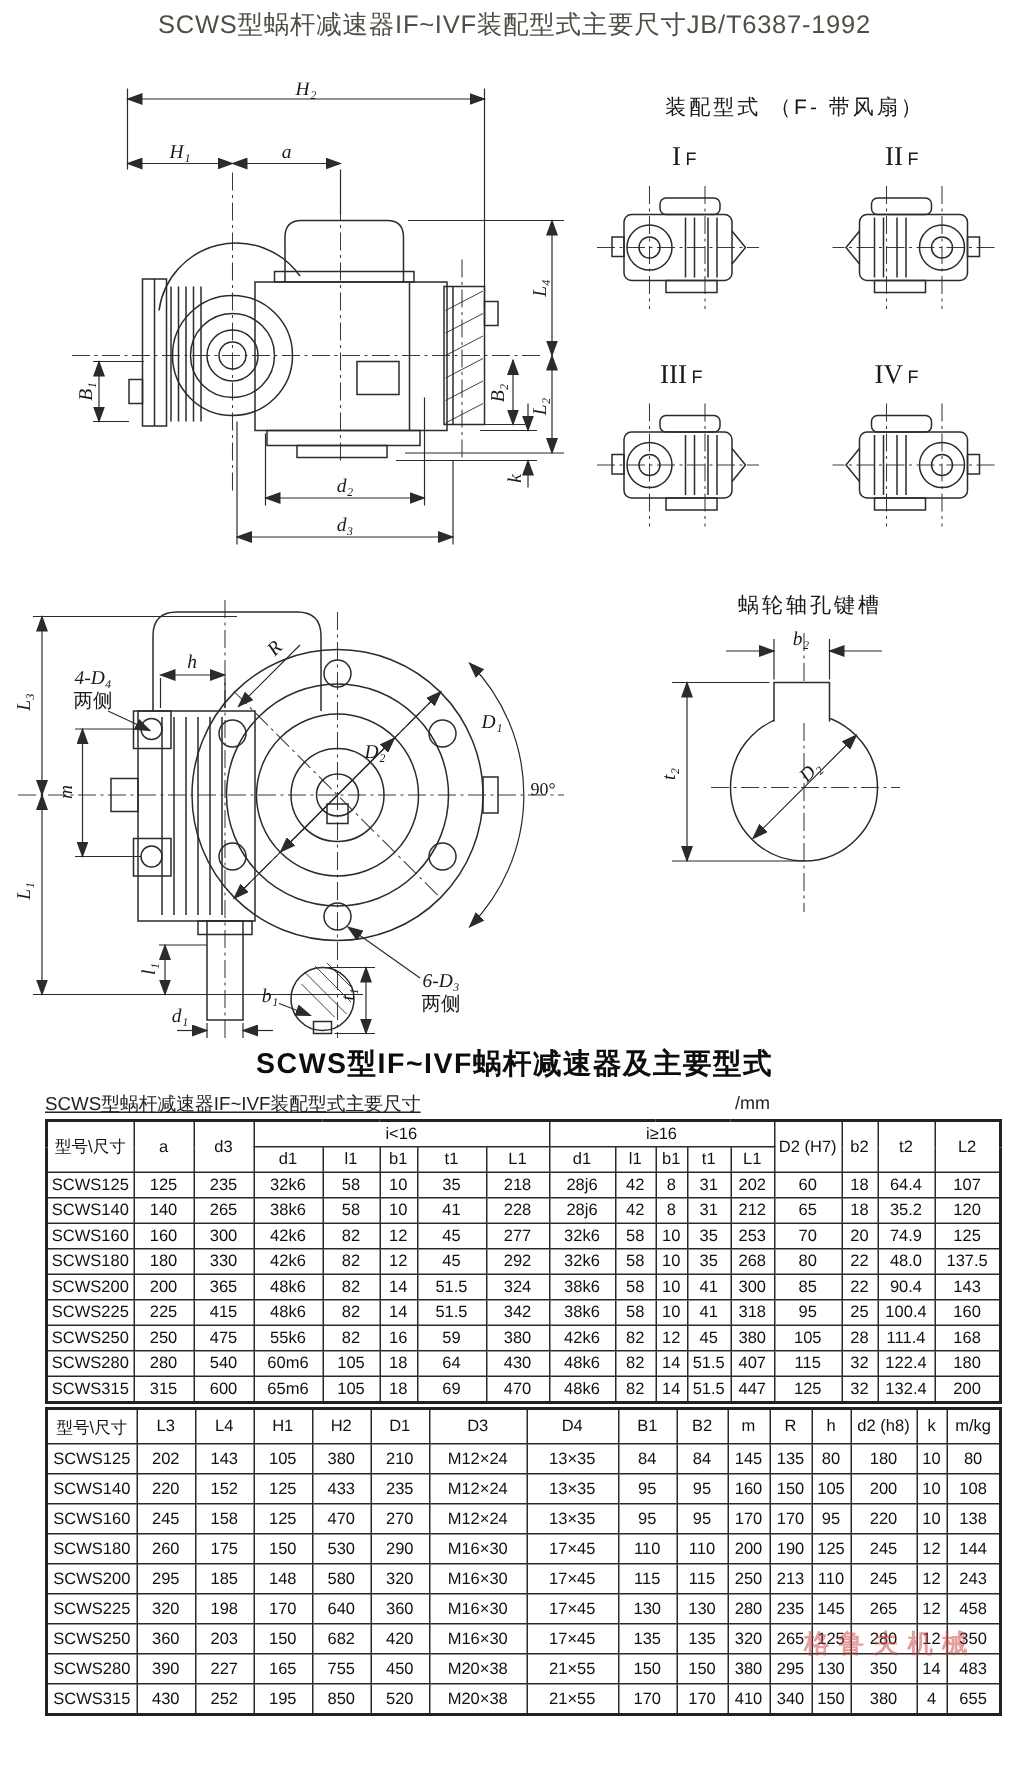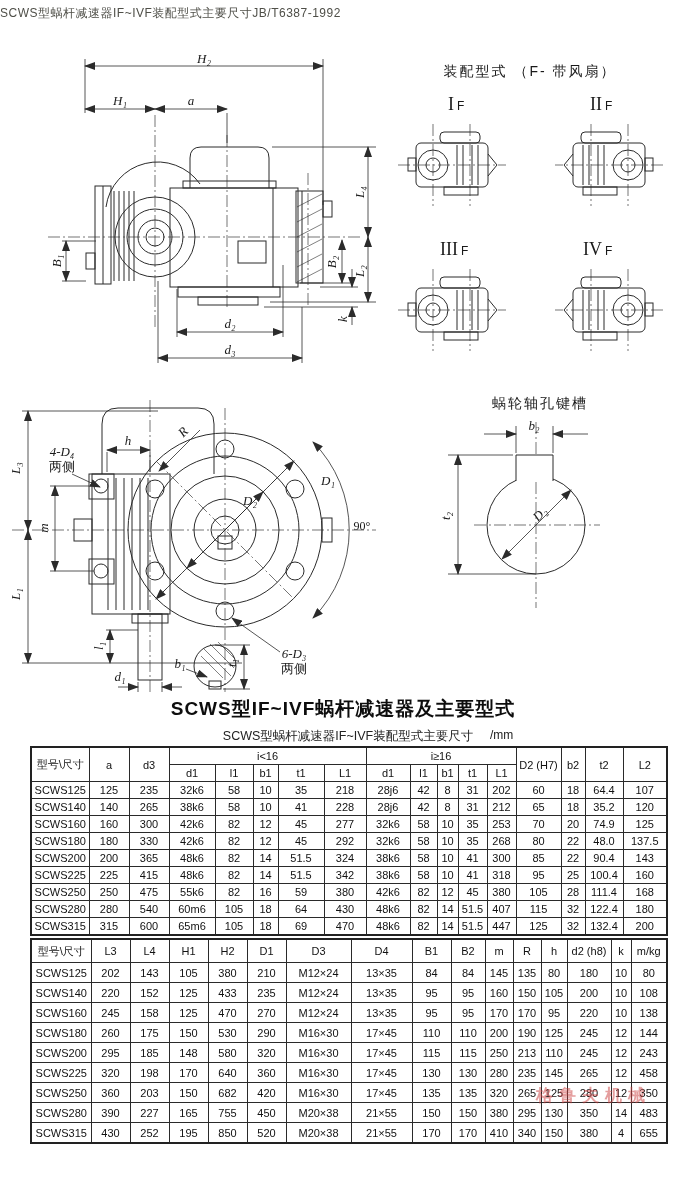--- a/index.html
+++ b/index.html
@@ -1,23 +1,23 @@
 <!DOCTYPE html>
 <html><head>
 <meta charset="utf-8">
 <style>
   html,body{margin:0;padding:0;}
   body{width:686px;height:1181px;position:relative;background:#fff;overflow:hidden;
        font-family:"Liberation Sans",sans-serif;}
-  .page-title{position:absolute;top:5px;left:0;width:686px;text-align:left;
-       font-size:12px;color:#4f4f48;letter-spacing:.5px;}
+  .page-title{position:absolute;top:5px;left:0;width:686px;text-align:center;
+       font-size:17px;color:#4f4f48;letter-spacing:.5px;}
   .section-heading{position:absolute;top:696px;left:0;width:686px;text-align:center;
        font-size:19px;font-weight:bold;color:#0d0d0d;letter-spacing:1px;}
-  .caption-row{position:absolute;top:728px;left:30px;width:636px;text-align:center;
-       font-size:12.5px;color:#222;}
+  .caption-row{position:absolute;top:728px;left:30px;width:636px;
+       font-size:12.5px;color:#222;text-decoration:underline;}
   .caption-unit{position:absolute;left:460px;top:0;font-size:12px;color:#222;}
   .tables{position:absolute;left:30px;top:746px;width:508px;}
   table{border-collapse:collapse;table-layout:fixed;width:636px;border:2px solid #222;}
   .t2{margin-top:2px;}
   th,td{border:1px solid #2a2a2a;text-align:center;font-size:11px;color:#111;
        padding:2px 0;white-space:nowrap;overflow:hidden;font-weight:normal;}
   .t2 td,.t2 th{padding:3.5px 0;}
   svg{position:absolute;}
   .ln{stroke:#2b2b2b;stroke-width:1;fill:none;}
   .cl{stroke:#3a3a3a;stroke-width:.7;fill:none;stroke-dasharray:12 3 2 3;}

